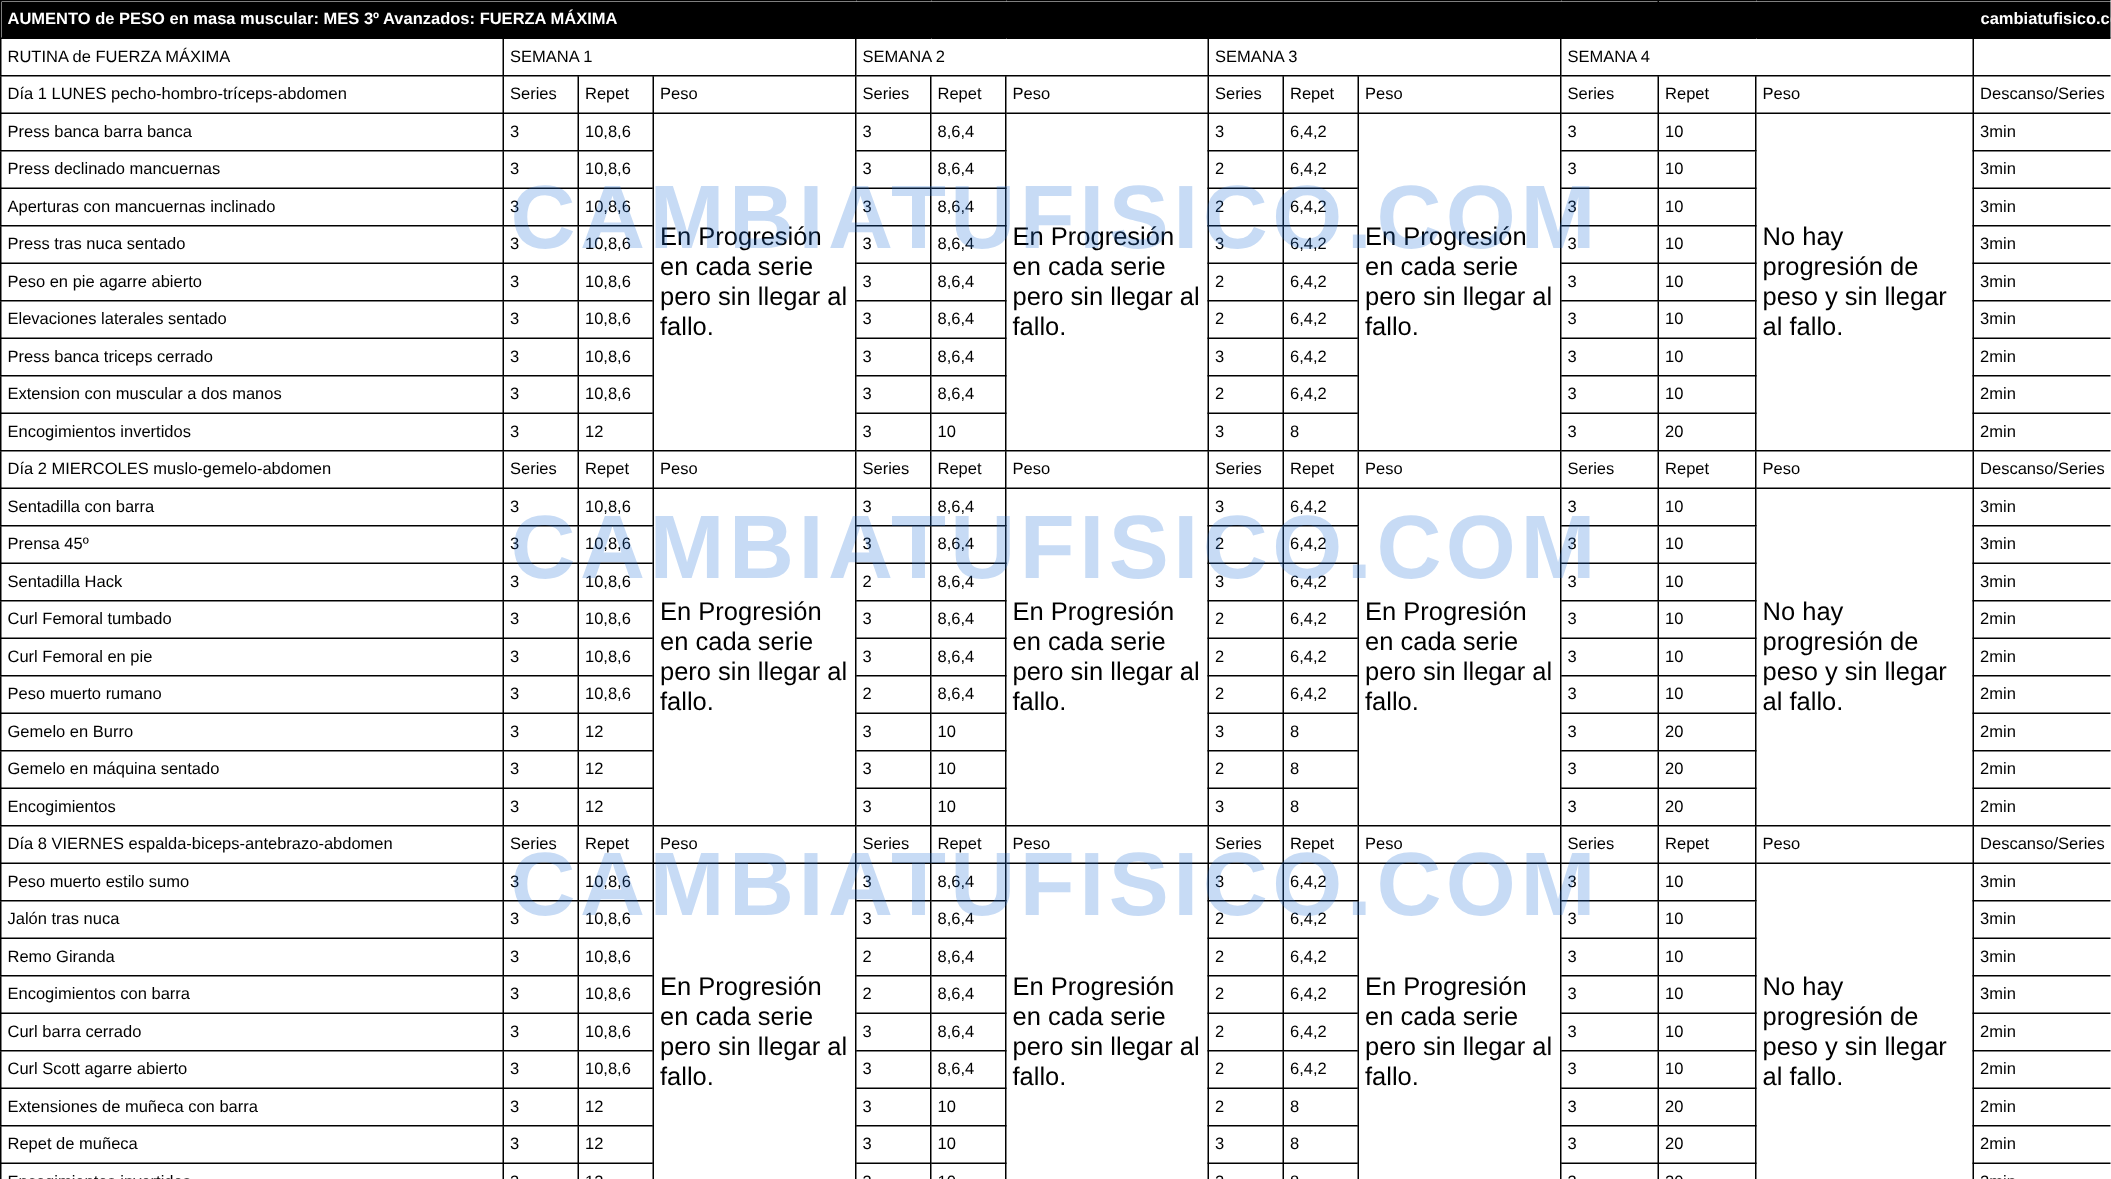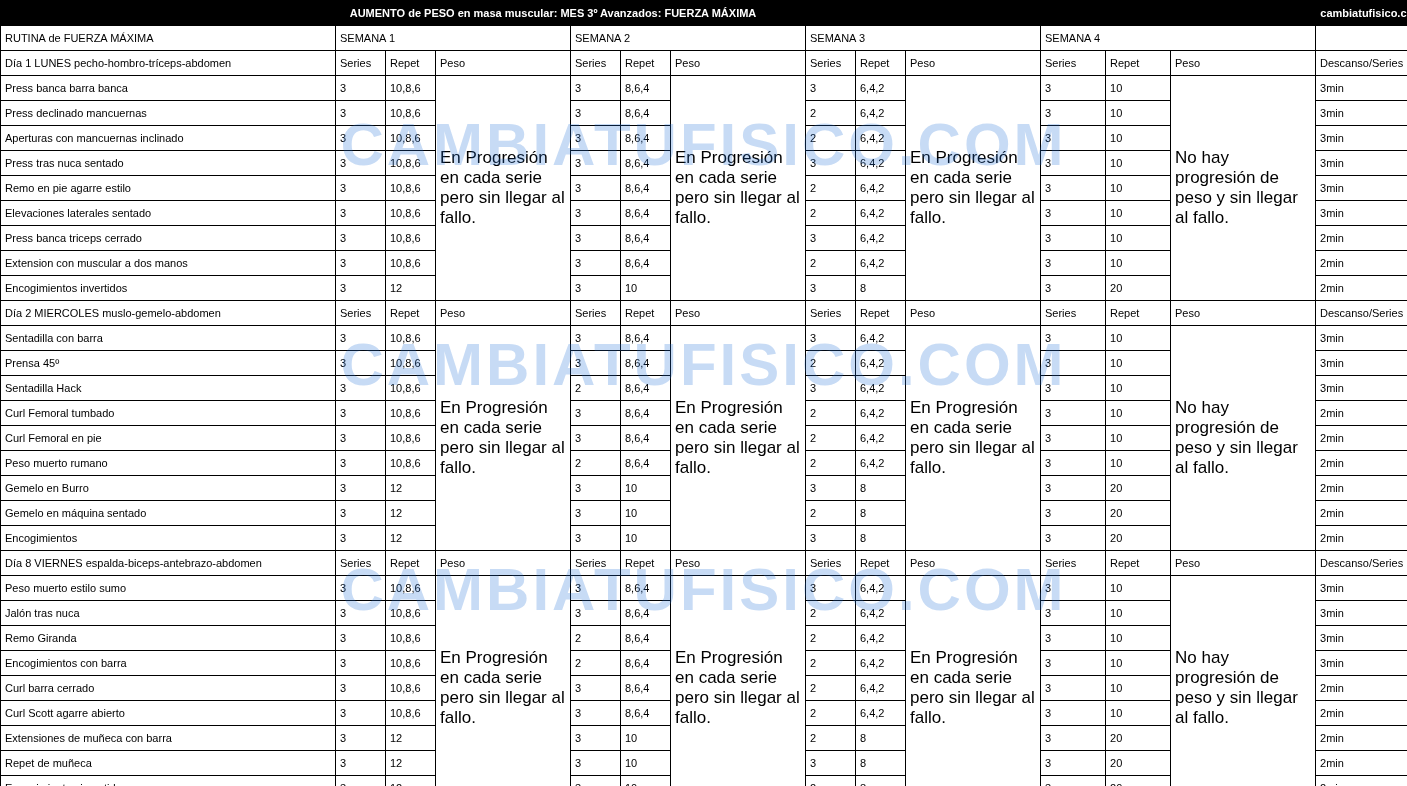--- a/index.html
+++ b/index.html
@@ -1,20 +1,20 @@
 <!DOCTYPE html>
 <html><head>
 <meta charset="utf-8">
 <style>
   body{margin:0;font-family:Arial,Helvetica,sans-serif;font-size:11px;color:#000;background:#fff}
   .sheet{width:1407px;position:relative}
   table{border-collapse:collapse;width:100%;table-layout:fixed}
   td,th{border:1px solid #000;padding:3px 4px;text-align:left;vertical-align:middle;height:18px;overflow:hidden;white-space:nowrap}
   .titlebar td{background:#000;color:#fff;font-weight:bold}
-  .titlebar .t1{text-align:center}
+  .titlebar .t1{}
   .titlebar .t2{text-align:right;font-weight:bold}
   .hdr td{font-weight:normal}
   .peso-note{white-space:normal;font-size:17px}
   .wm{position:absolute;left:0;width:100%;text-align:center;font-size:60px;font-weight:900;color:rgba(32,112,216,.25);letter-spacing:3px;pointer-events:none;user-select:none;font-family:Arial,Helvetica,sans-serif}
   col.c-ex{width:335px}
   col.c-s{width:50px}
   col.c-r{width:50px}
   col.c-p{width:135px}
   col.c-sw{width:65px}
   col.c-rw{width:65px}
@@ -121,21 +121,21 @@
           <td>10,8,6</td>
           <td>3</td>
           <td>8,6,4</td>
           <td>3</td>
           <td>6,4,2</td>
           <td>3</td>
           <td>10</td>
           <td>3min</td>
         </tr>
         <tr>
-          <td>Remo en pie agarre estilo</td>
+          <td>Peso en pie agarre abierto</td>
           <td>3</td>
           <td>10,8,6</td>
           <td>3</td>
           <td>8,6,4</td>
           <td>2</td>
           <td>6,4,2</td>
           <td>3</td>
           <td>10</td>
           <td>3min</td>
         </tr>

